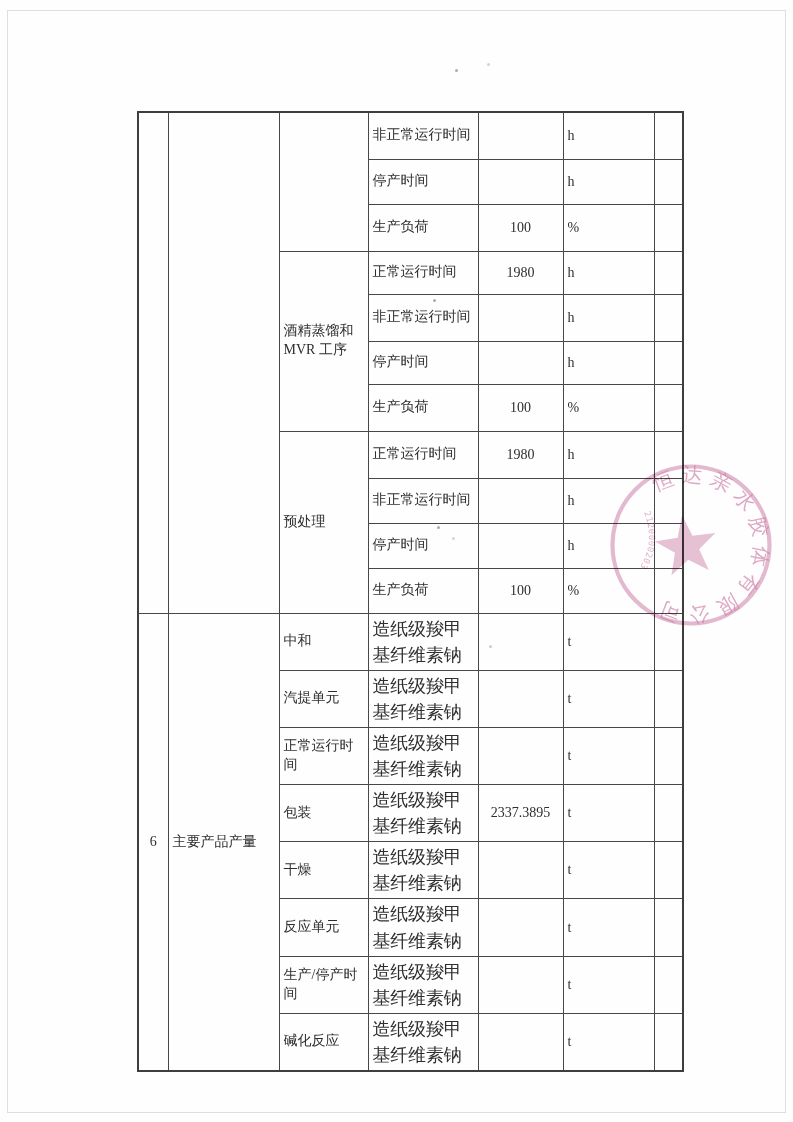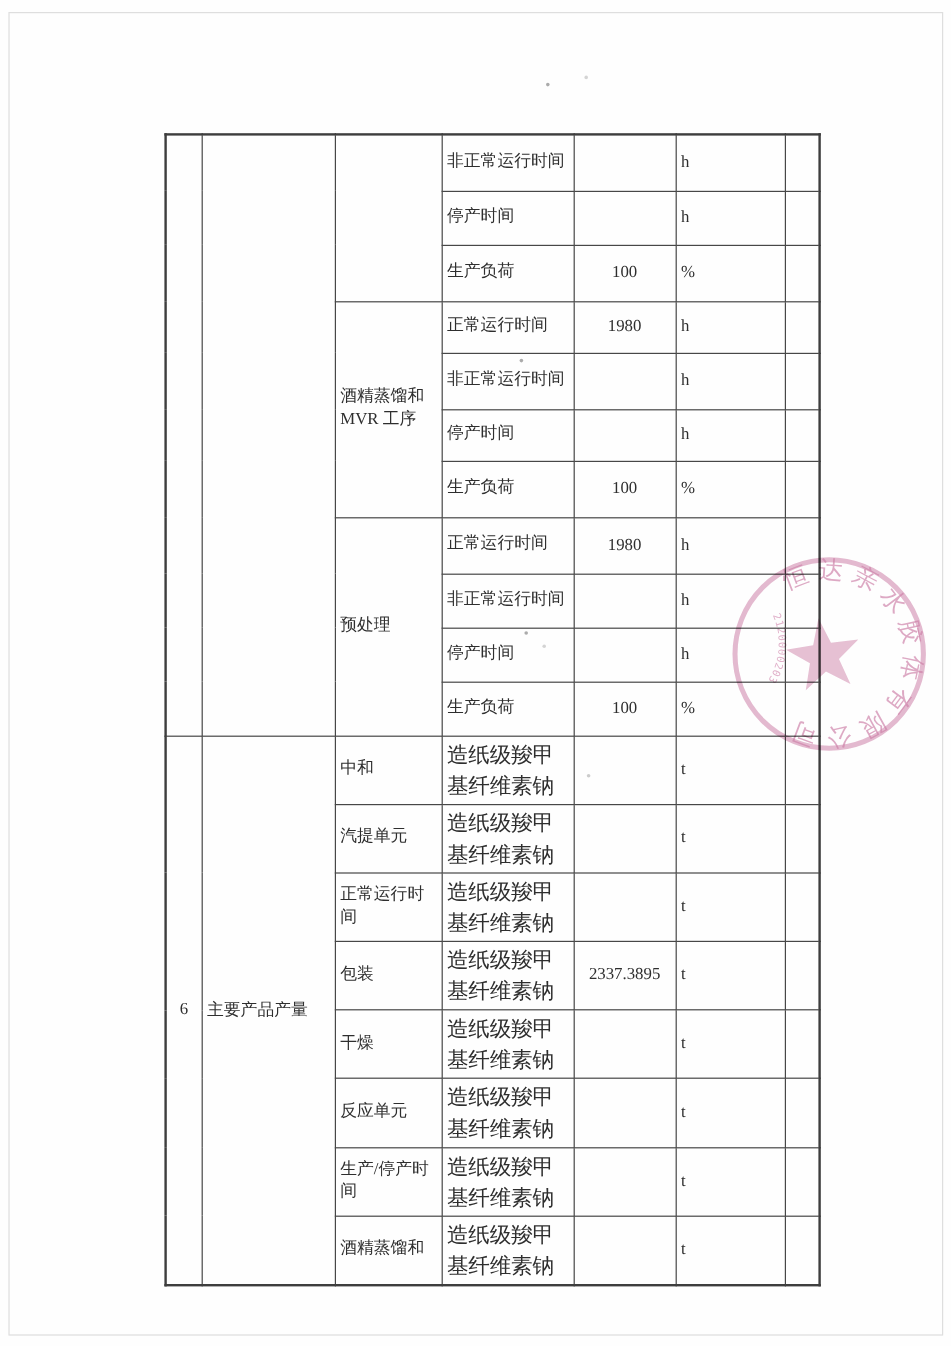--- a/index.html
+++ b/index.html
@@ -192,21 +192,21 @@
         <td class="c-extra"></td>
       </tr>
       <tr style="height:47px">
         <td class="c-proc">生产/停产时间</td>
         <td class="c-prod">造纸级羧甲基纤维素钠</td>
         <td class="c-val"></td>
         <td class="c-unit">t</td>
         <td class="c-extra"></td>
       </tr>
       <tr style="height:45px">
-        <td class="c-proc">酒精蒸馏和</td>
+        <td class="c-proc">碱化反应</td>
         <td class="c-prod">造纸级羧甲基纤维素钠</td>
         <td class="c-val"></td>
         <td class="c-unit">t</td>
         <td class="c-extra"></td>
       </tr>
     </tbody>
   </table>
 
   <svg class="seal" viewBox="0 0 200 200">
     <defs>

